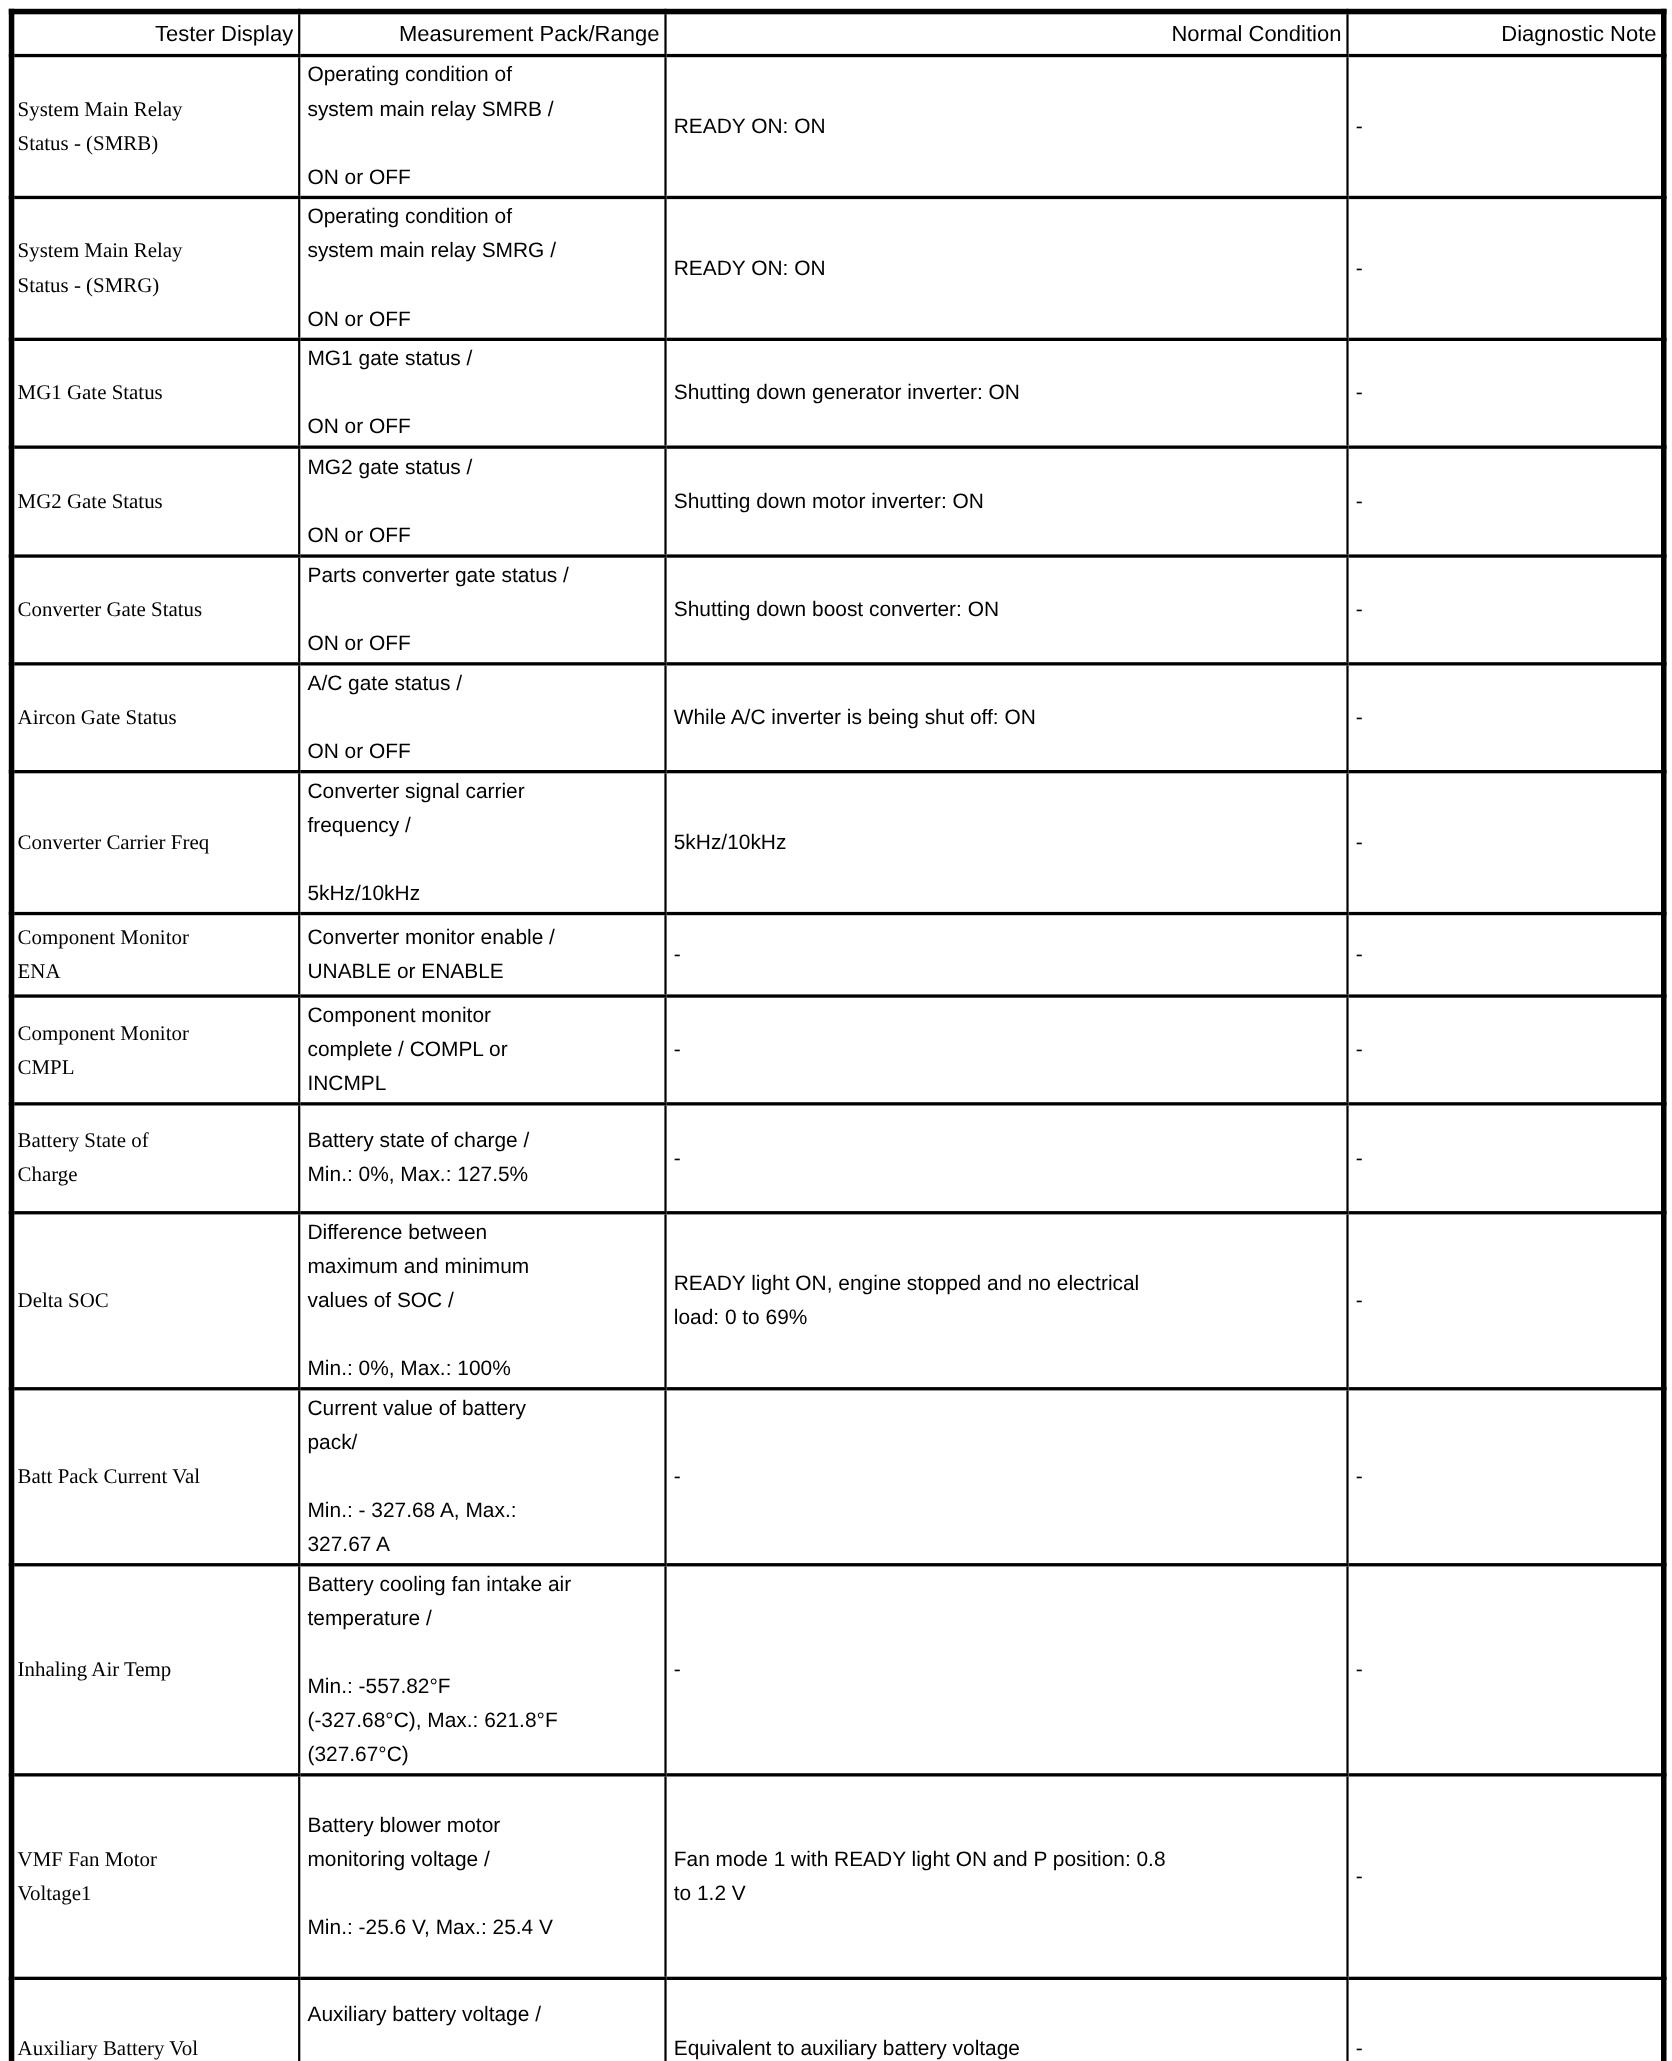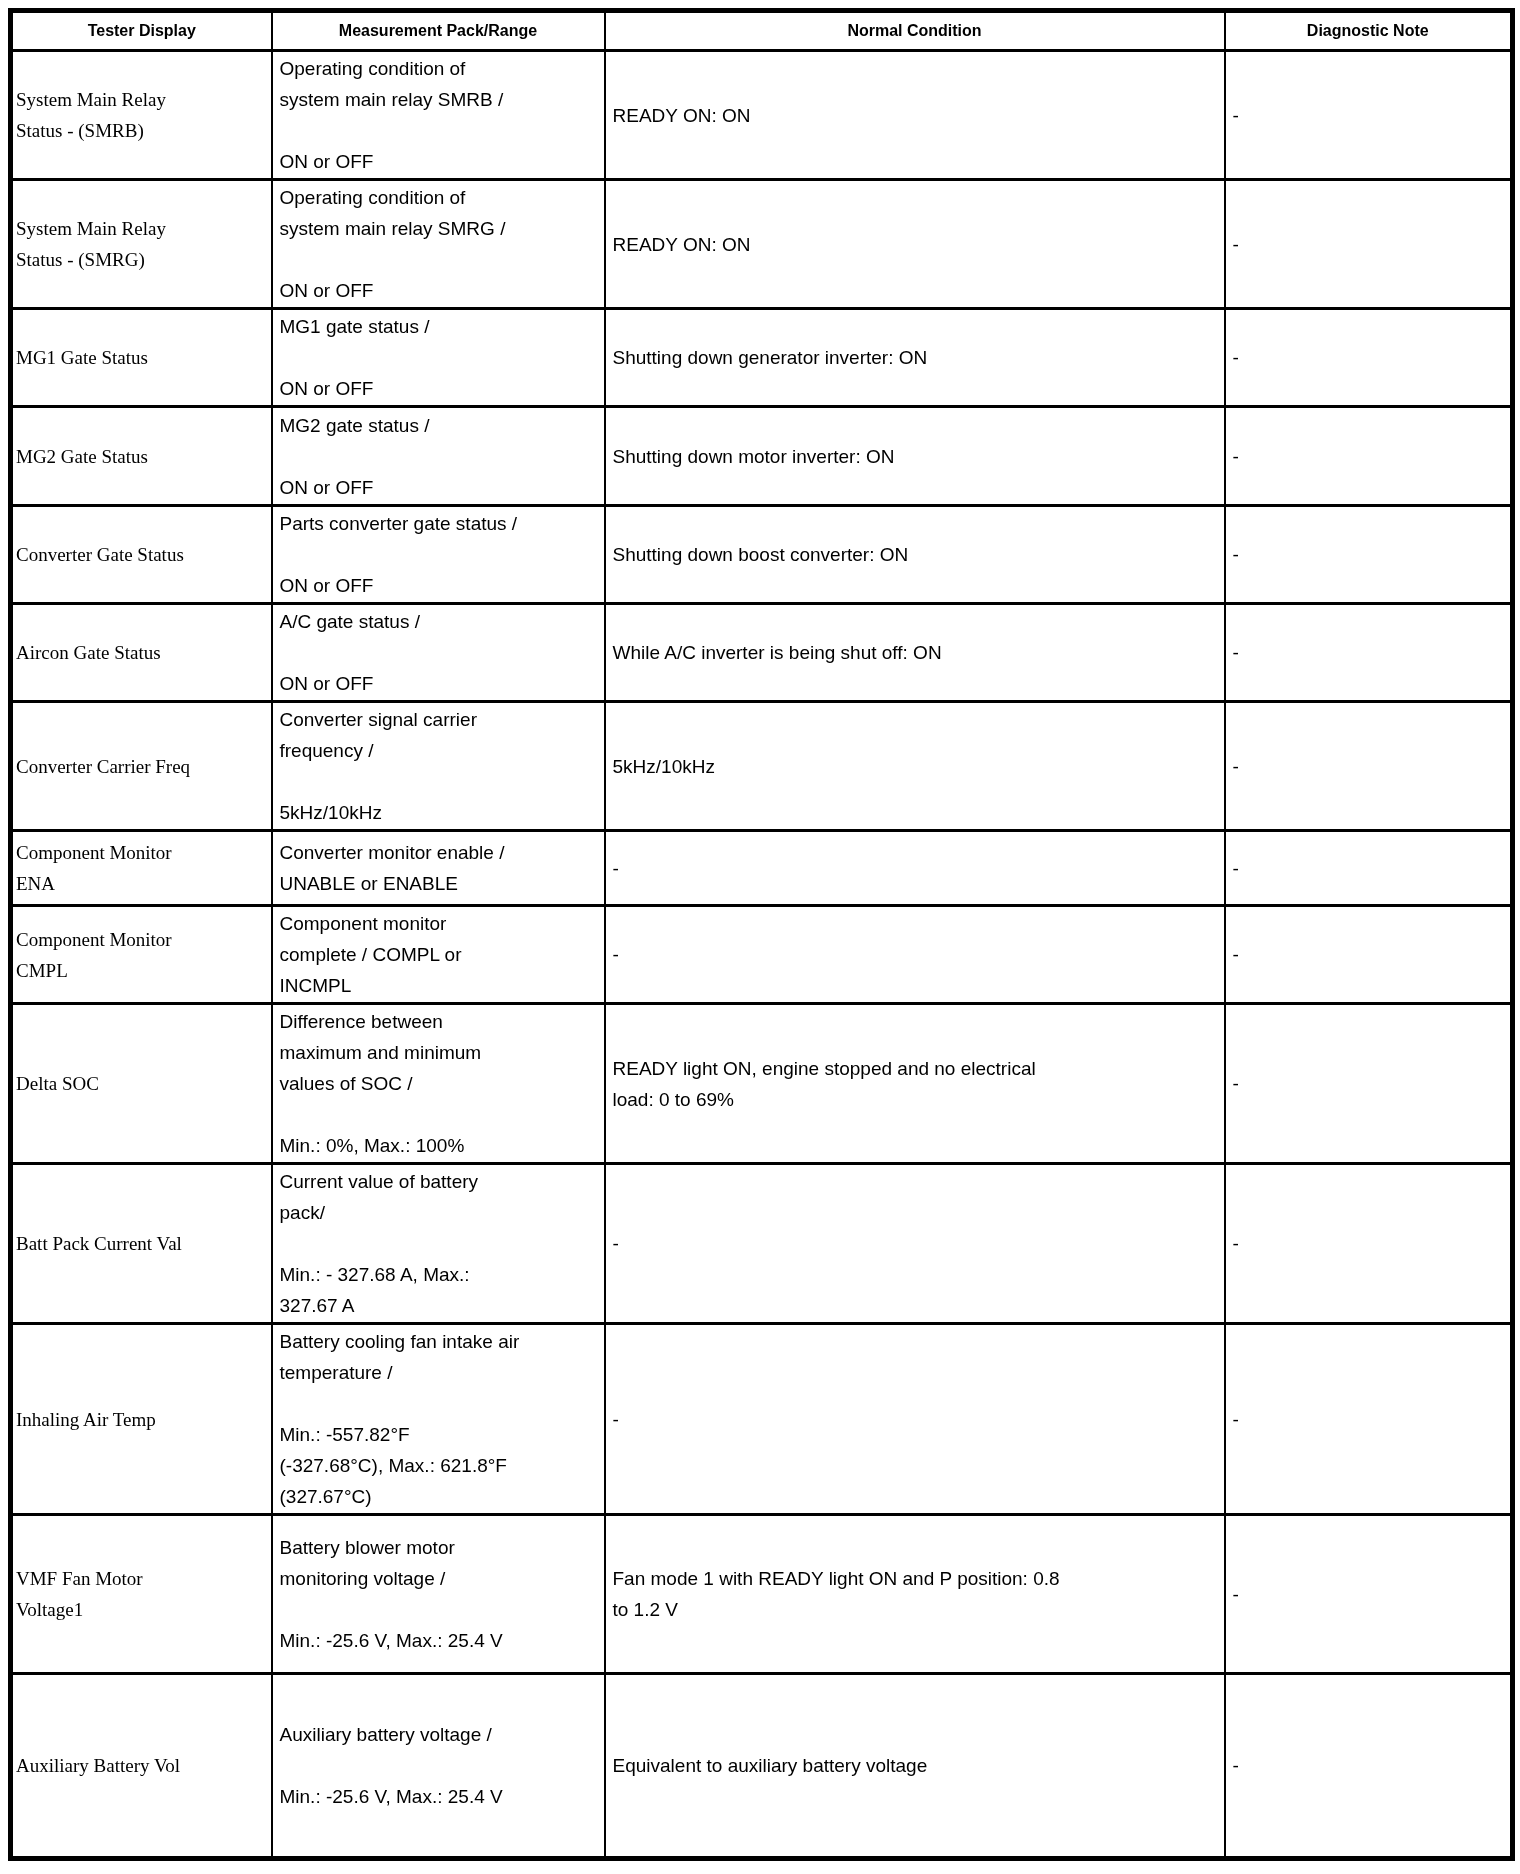--- a/index.html
+++ b/index.html
@@ -24,23 +24,23 @@
   table.param-table th,
   table.param-table td {
     border: 2px solid #000;
     border-top-width: 3px;
     border-bottom-width: 3px;
     box-sizing: border-box;
     overflow: hidden;
   }
   thead tr { height: 40px; }
   thead th {
-    font-size: 16px;
-    font-weight: bold;
-    text-align: center;
+    font-size: 20px;
+    font-weight: normal;
+    text-align: right;
     vertical-align: middle;
     padding: 0 4px;
     border-bottom-width: 4px;
   }
   tbody td {
     font-size: 19px;
     line-height: 31px;
     vertical-align: middle;
     text-align: left;
     white-space: pre-line;
@@ -156,20 +156,28 @@
       <tr>
         <td class="col-0">Component Monitor
 CMPL</td>
         <td class="col-1">Component monitor
 complete / COMPL or
 INCMPL</td>
         <td class="col-2">-</td>
         <td class="col-3">-</td>
       </tr>
       <tr>
+        <td class="col-0">Battery State of
+Charge</td>
+        <td class="col-1">Battery state of charge /
+Min.: 0%, Max.: 127.5%</td>
+        <td class="col-2">-</td>
+        <td class="col-3">-</td>
+      </tr>
+      <tr>
         <td class="col-0">Delta SOC</td>
         <td class="col-1">Difference between
 maximum and minimum
 values of SOC /
 
 Min.: 0%, Max.: 100%</td>
         <td class="col-2">READY light ON, engine stopped and no electrical
 load: 0 to 69%</td>
         <td class="col-3">-</td>
       </tr>

